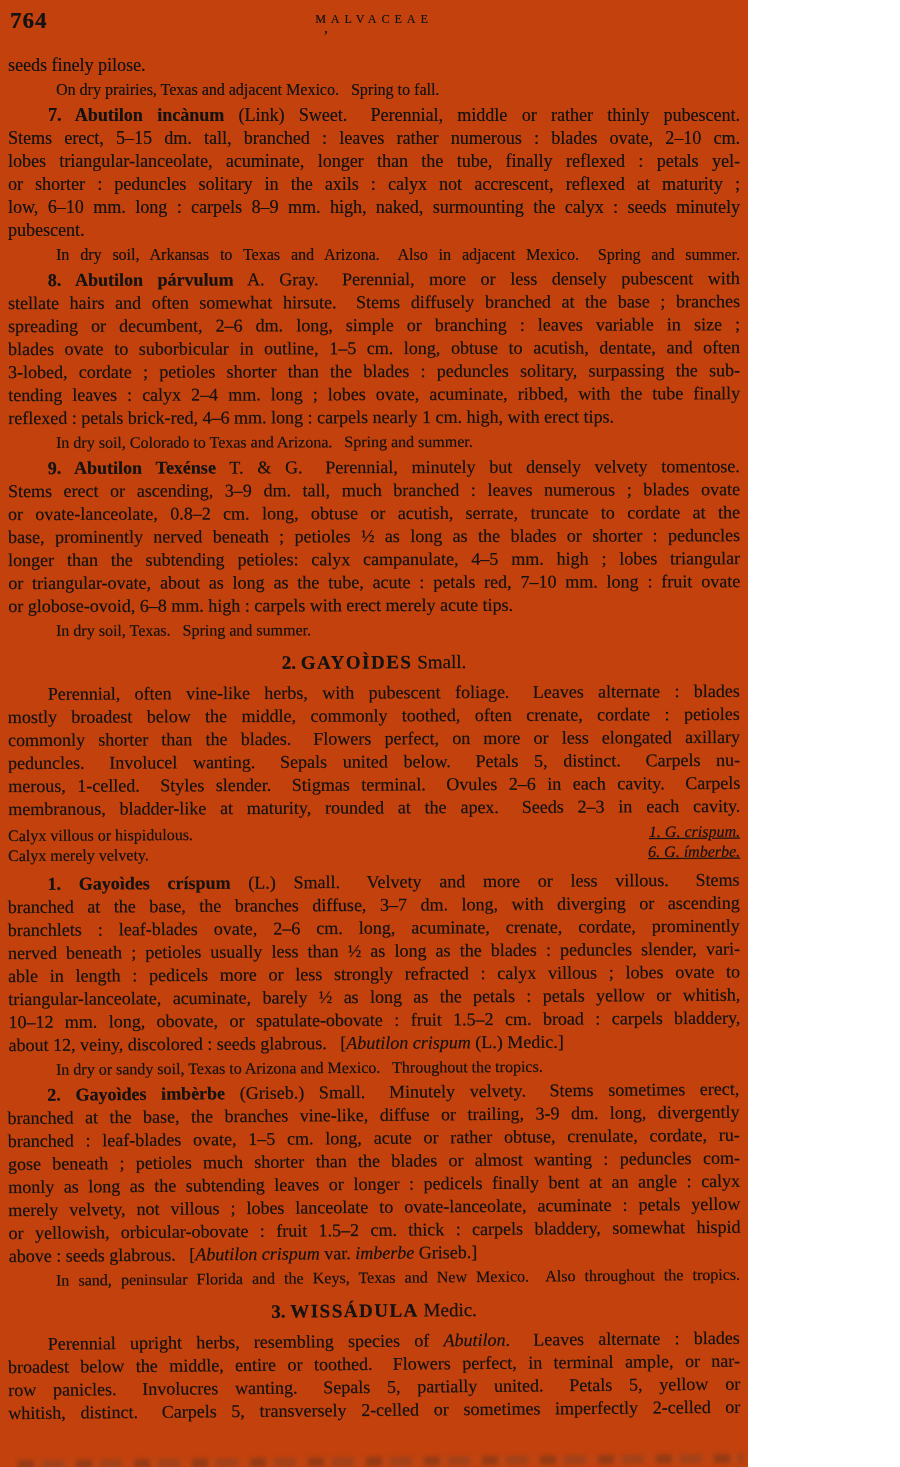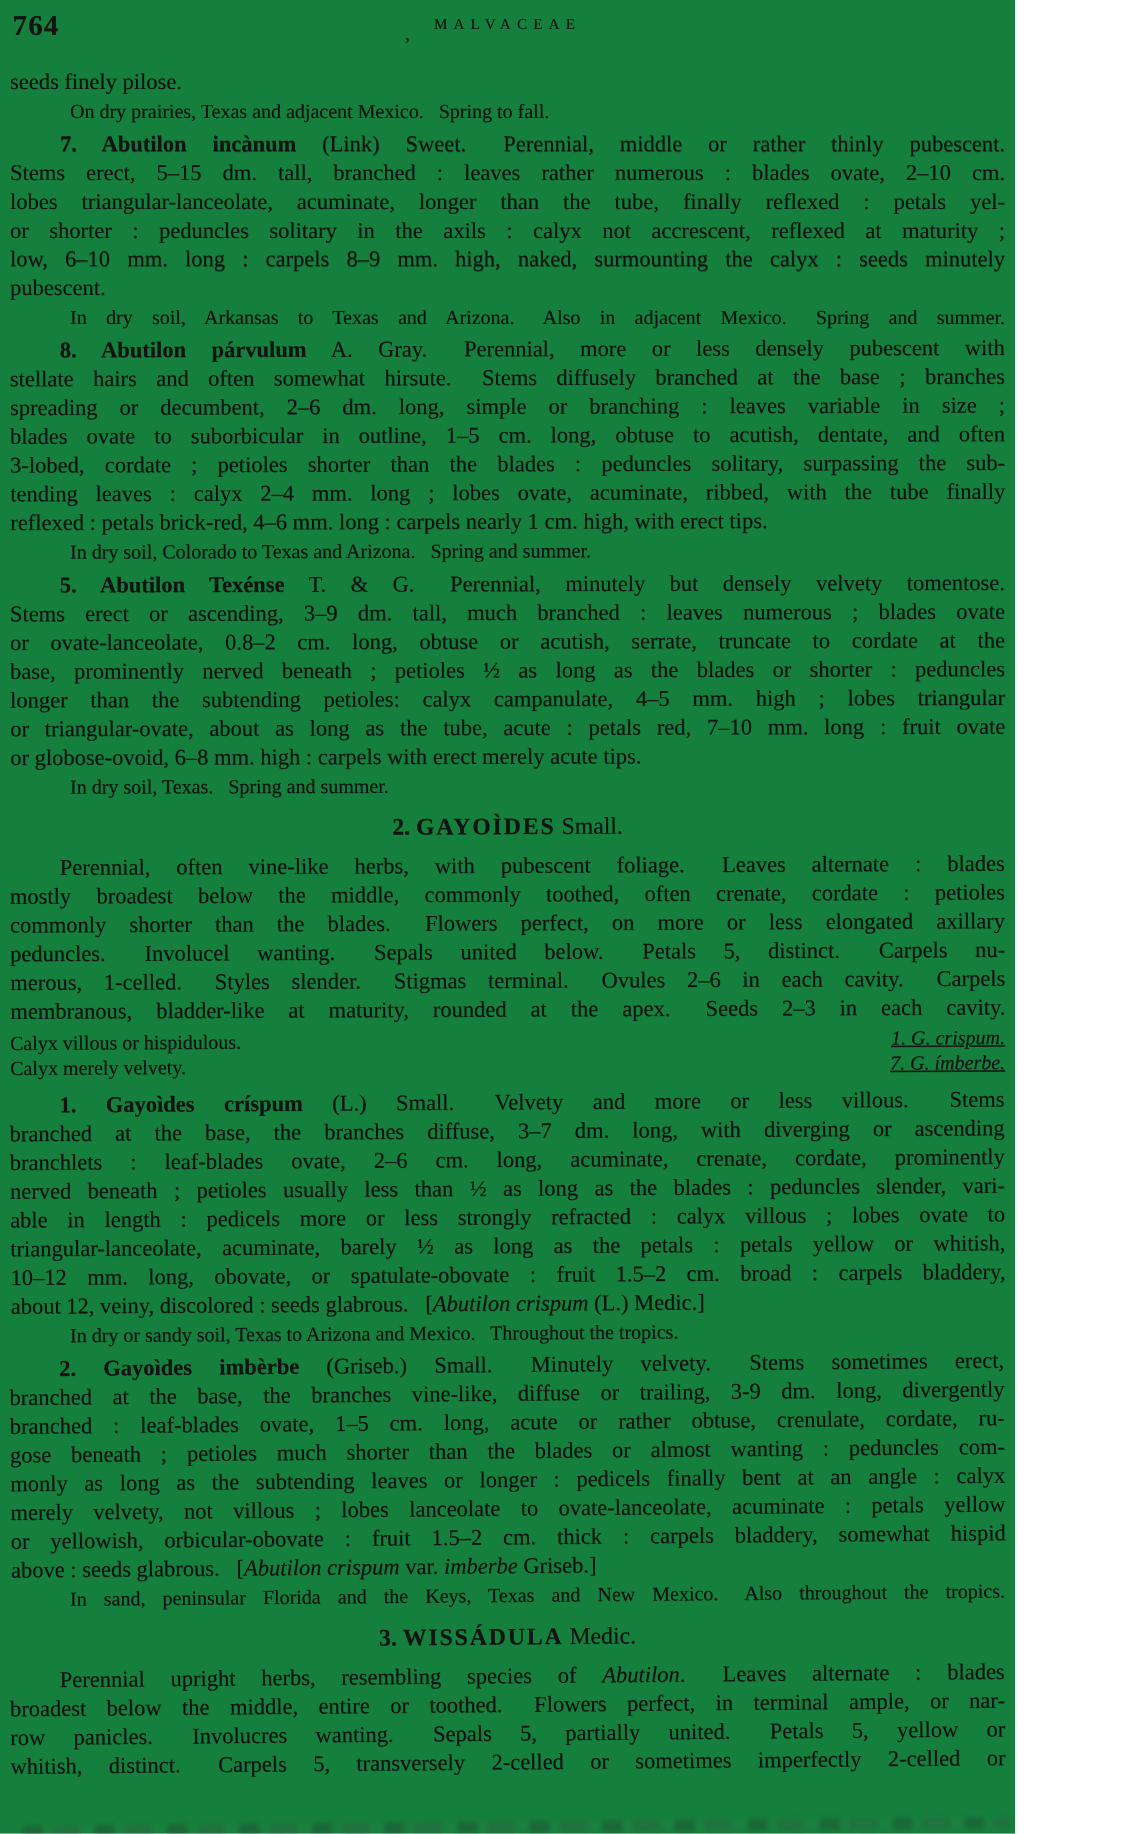--- a/index.html
+++ b/index.html
@@ -1,18 +1,18 @@
 <!DOCTYPE html>
 <html><head>
 <meta charset="utf-8">
 <style>
   html,body{margin:0;padding:0;background:#ffffff;}
   .page{
-    width:812px;height:1467px;position:relative;overflow:hidden;
-    background:#15803d;color:#131313;box-sizing:border-box;
+    width:748px;height:1467px;position:relative;overflow:hidden;
+    background:#c2410c;color:#131313;box-sizing:border-box;
     padding:8px 8px 0 8px;
     font-family:"Liberation Serif","DejaVu Serif",serif;
     text-shadow:0.25px 0.25px 0 rgba(10,10,10,.5);
   }
   .hdr{position:relative;height:32px;margin-bottom:14px;}
   .pageno{position:absolute;left:2px;top:0;font-size:23px;font-weight:bold;letter-spacing:1px;}
   .running{position:absolute;left:0;right:0;top:4px;text-align:center;font-size:12px;letter-spacing:5px;}
   .stray{position:absolute;left:316px;top:12px;font-size:15px;}
   .para{font-size:18px;line-height:23px;margin:0;}
   .para.gap{margin-top:4px;}
@@ -77,21 +77,21 @@
         <div>spreading or decumbent, 2–6 dm. long, simple or branching : leaves variable in size ;</div>
         <div>blades ovate to suborbicular in outline, 1–5 cm. long, obtuse to acutish, dentate, and often</div>
         <div>3-lobed, cordate ; petioles shorter than the blades : peduncles solitary, surpassing the sub-</div>
         <div>tending leaves : calyx 2–4 mm. long ; lobes ovate, acuminate, ribbed, with the tube finally</div>
       </div>
     <div class="ll">reflexed : petals brick-red, 4–6 mm. long : carpels nearly 1 cm. high, with erect tips.</div>
   </div>
   <div class="hab t1">In dry soil, Colorado to Texas and Arizona.  Spring and summer.</div>
 
   <div class="para gap t1">
-    <div class="jl lead"><b>5. Abutilon Texénse</b><span> T. &amp; G.  Perennial, minutely but densely velvety tomentose.</span></div>
+    <div class="jl lead"><b>9. Abutilon Texénse</b><span> T. &amp; G.  Perennial, minutely but densely velvety tomentose.</span></div>
     <div data-lines="s9.lines">
         <div>Stems erect or ascending, 3–9 dm. tall, much branched : leaves numerous ; blades ovate</div>
         <div>or ovate-lanceolate, 0.8–2 cm. long, obtuse or acutish, serrate, truncate to cordate at the</div>
         <div>base, prominently nerved beneath ; petioles ½ as long as the blades or shorter : peduncles</div>
         <div>longer than the subtending petioles: calyx campanulate, 4–5 mm. high ; lobes triangular</div>
         <div>or triangular-ovate, about as long as the tube, acute : petals red, 7–10 mm. long : fruit ovate</div>
       </div>
     <div class="ll">or globose-ovoid, 6–8 mm. high : carpels with erect merely acute tips.</div>
   </div>
   <div class="hab t1">In dry soil, Texas.  Spring and summer.</div>
@@ -113,21 +113,21 @@
       </div>
   </div>
 
   <div class="key t3">
     <div class="key-row">
       <span>Calyx villous or hispidulous.</span>
       <span class="key-ref">1. G. crispum.</span>
     </div>
     <div class="key-row">
       <span>Calyx merely velvety.</span>
-      <span class="key-ref">7. G. ímberbe.</span>
+      <span class="key-ref">6. G. ímberbe.</span>
     </div>
   </div>
 
   <div class="para t3">
     <div class="jl lead"><b>1. Gayoìdes críspum</b><span> (L.) Small.  Velvety and more or less villous.  Stems</span></div>
     <div data-lines="sp1.lines">
         <div>branched at the base, the branches diffuse, 3–7 dm. long, with diverging or ascending</div>
         <div>branchlets : leaf-blades ovate, 2–6 cm. long, acuminate, crenate, cordate, prominently</div>
         <div>nerved beneath ; petioles usually less than ½ as long as the blades : peduncles slender, vari-</div>
         <div>able in length : pedicels more or less strongly refracted : calyx villous ; lobes ovate to</div>

